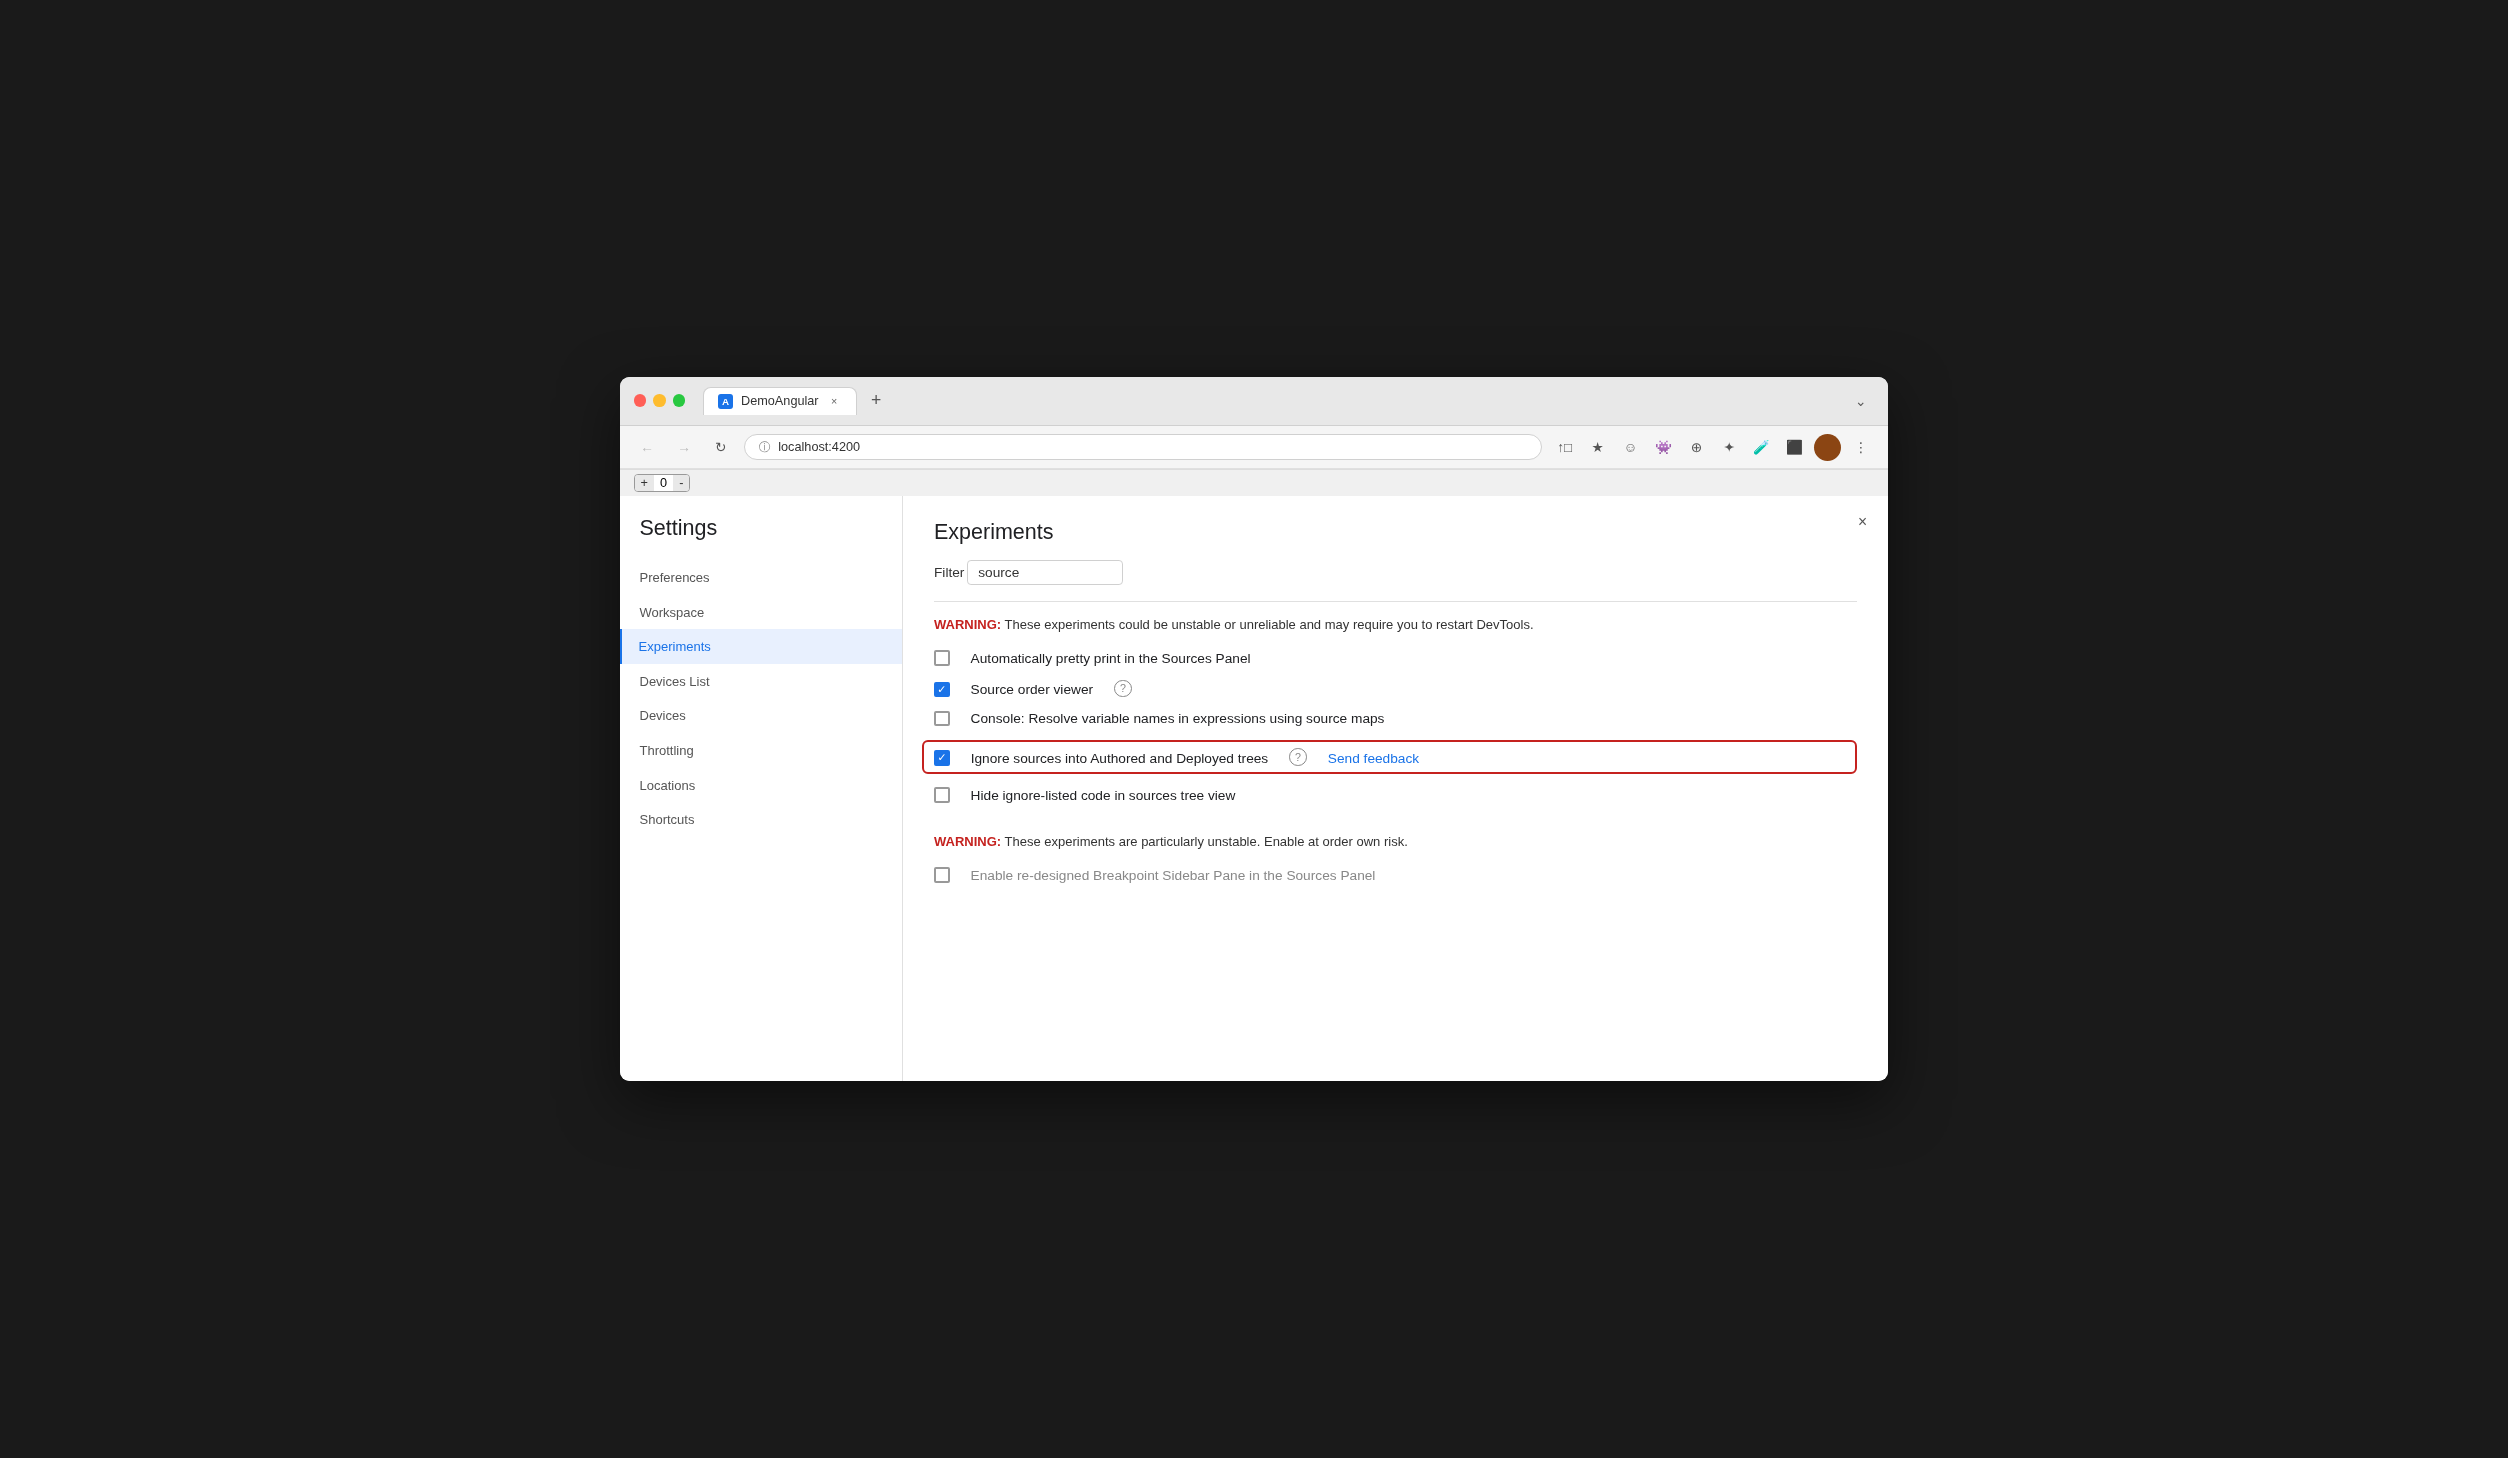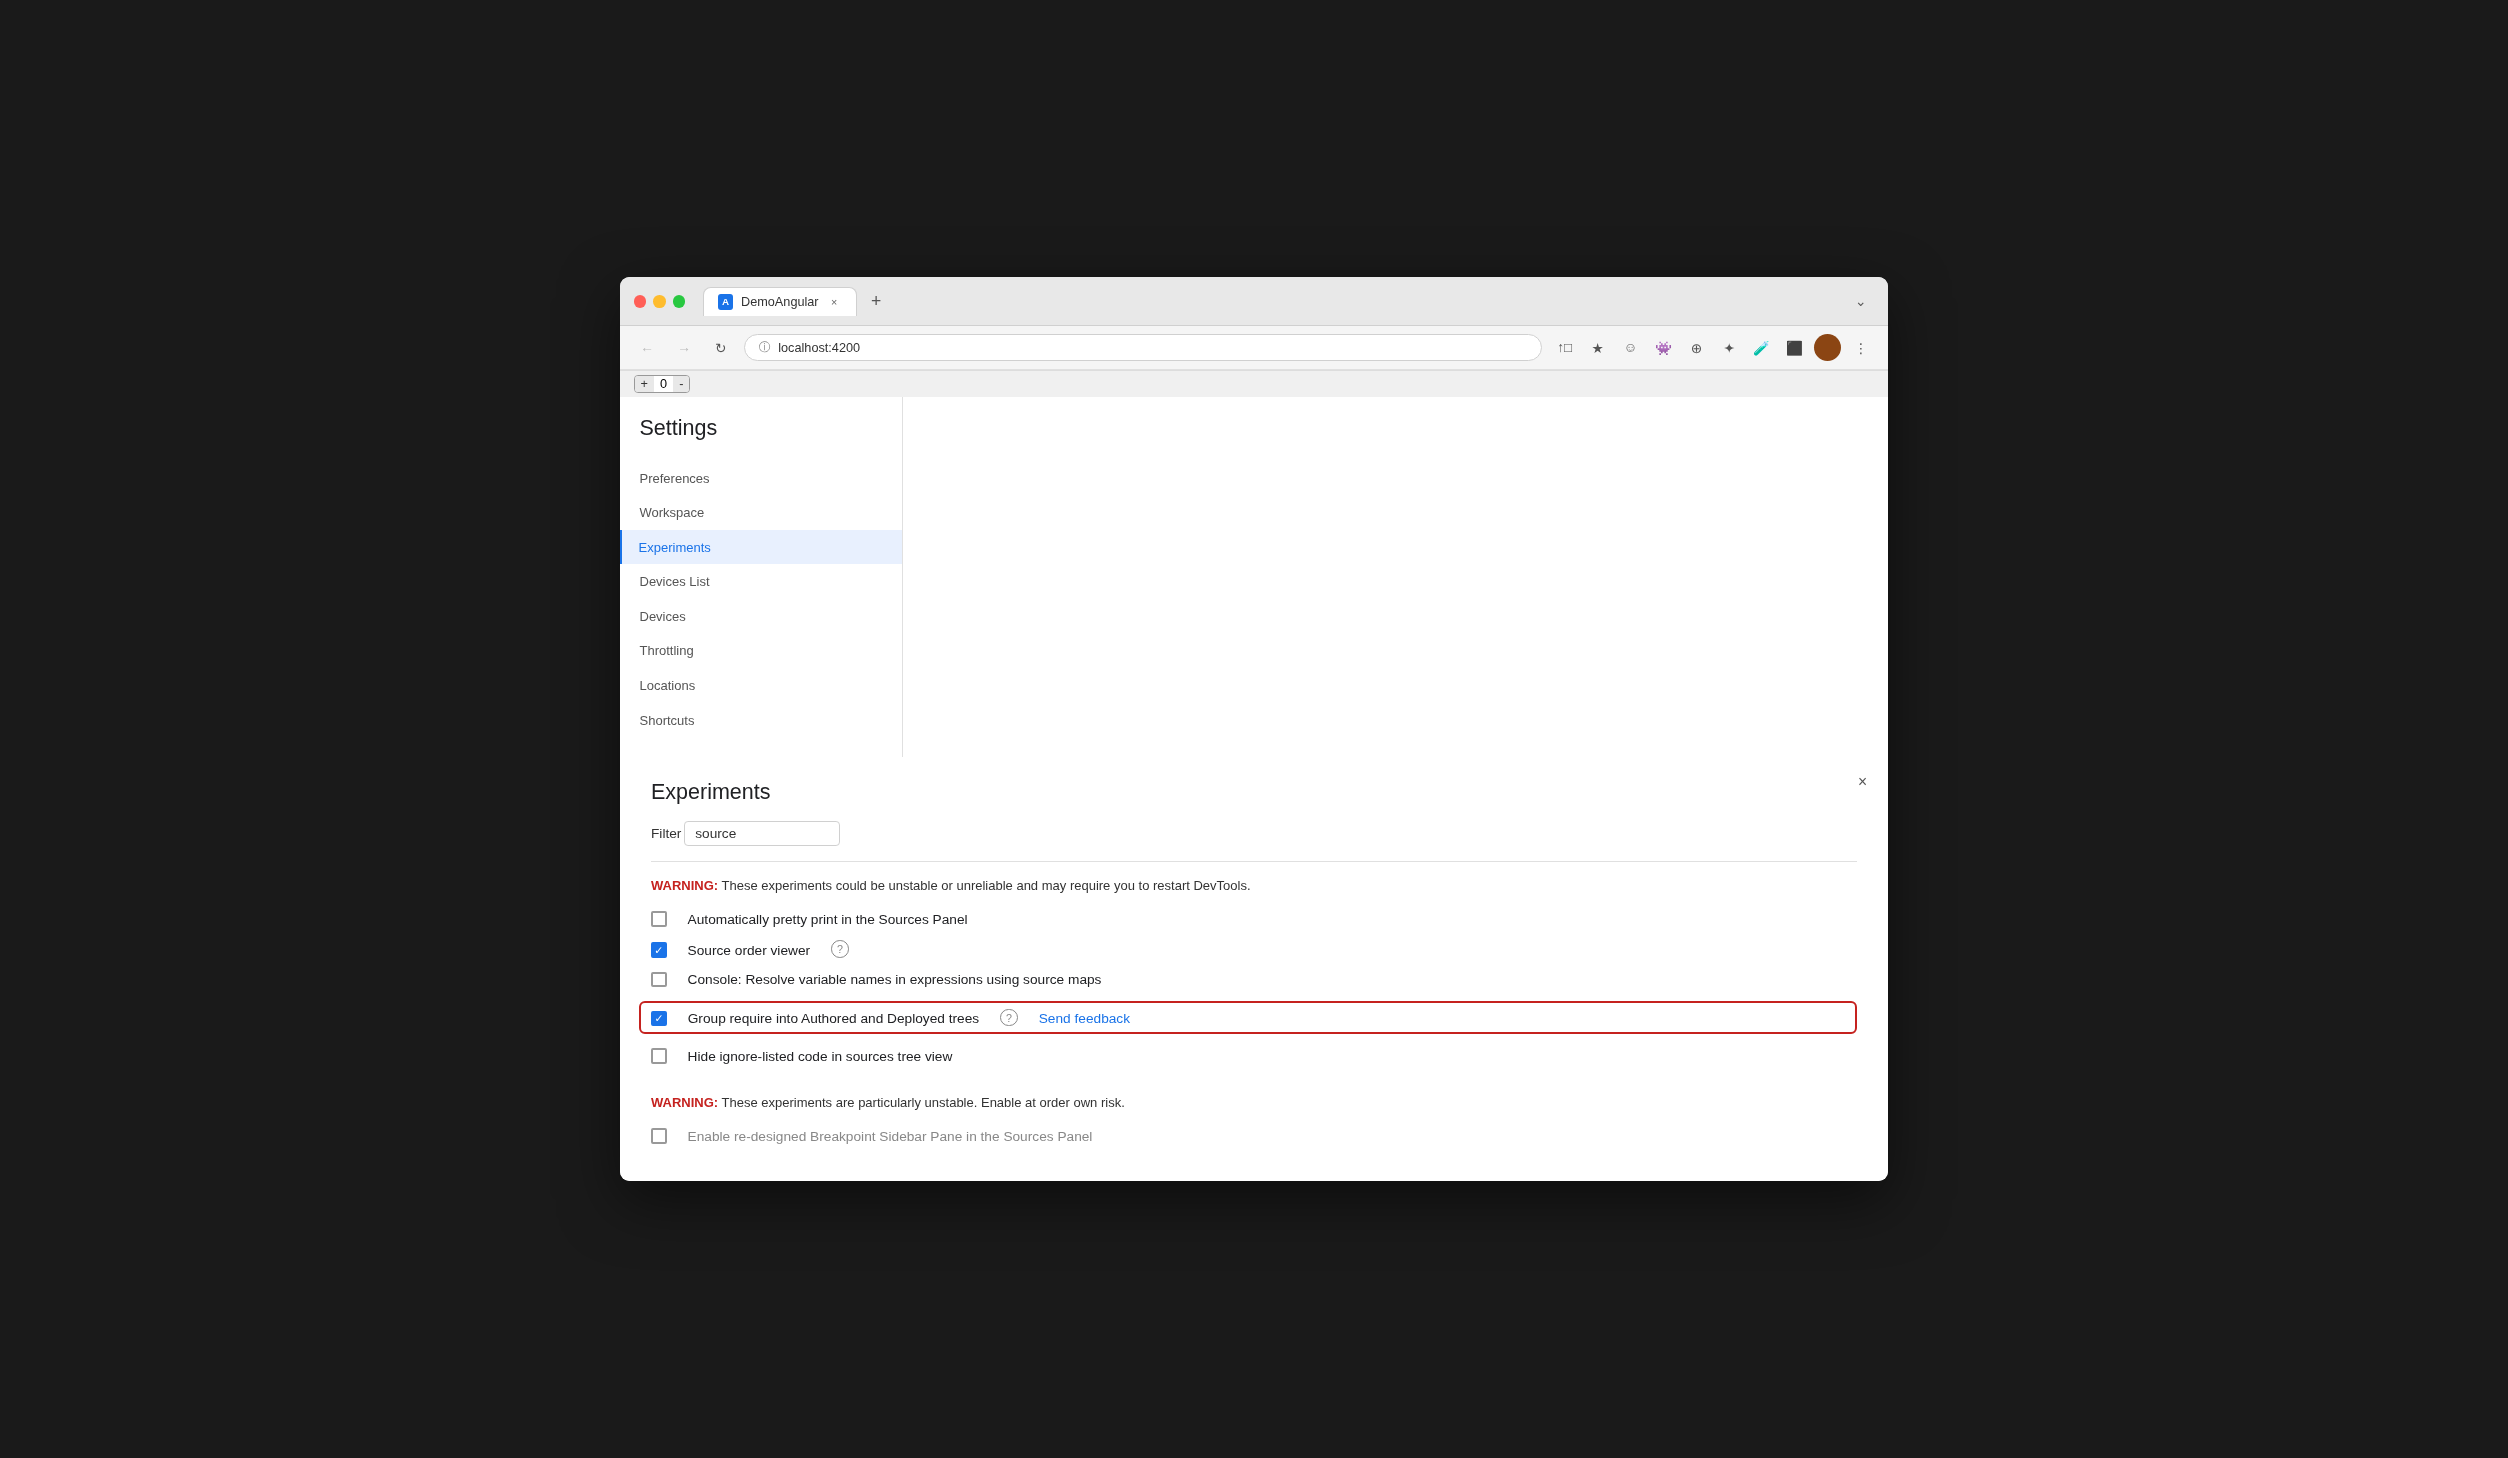--- a/index.html
+++ b/index.html
@@ -203,21 +203,20 @@
       min-width: 19.5px;
       text-align: center;
     }
 
     
     .settings-container {
       display: flex;
       background: #ffffff;
       min-height: 585px;
       position: relative;
-      flex-direction: column;
     }
 
     .settings-sidebar {
       width: 283px;
       border-right: 1px solid #e0e0e0;
       padding: 19.5px 0;
       flex-shrink: 0;
     }
 
     .settings-title {
@@ -474,21 +473,21 @@
         <div class="help-icon">?</div>
       </div>
 
       <div class="experiment-item">
         <div class="checkbox"></div>
         <span class="experiment-label">Console: Resolve variable names in expressions using source maps</span>
       </div>
 
       <div class="experiment-item highlighted">
         <div class="checkbox checked">✓</div>
-        <span class="experiment-label">Group require into Authored and Deployed trees</span>
+        <span class="experiment-label">Ignore sources into Authored and Deployed trees</span>
         <div class="help-icon">?</div>
         <a class="feedback-link">Send feedback</a>
       </div>
 
       <div class="experiment-item">
         <div class="checkbox"></div>
         <span class="experiment-label">Hide ignore-listed code in sources tree view</span>
       </div>
 
       <div class="section-spacer"></div>

